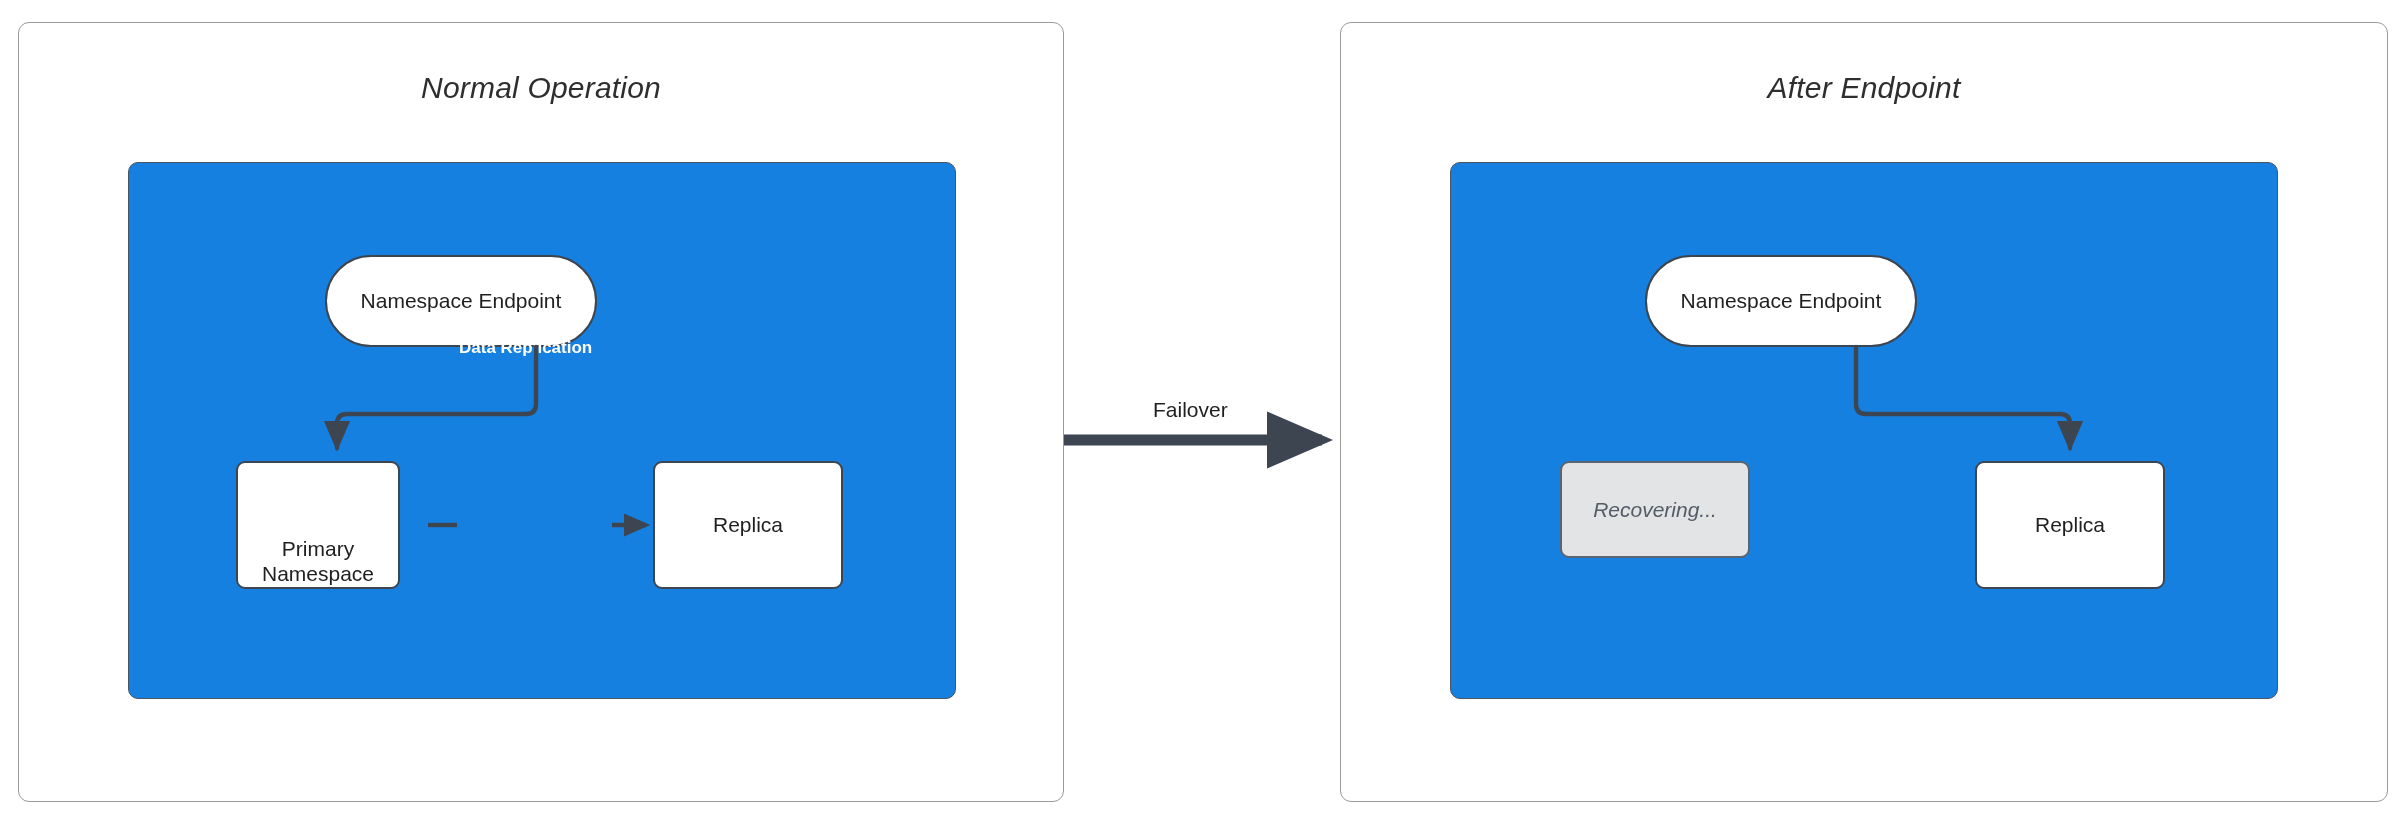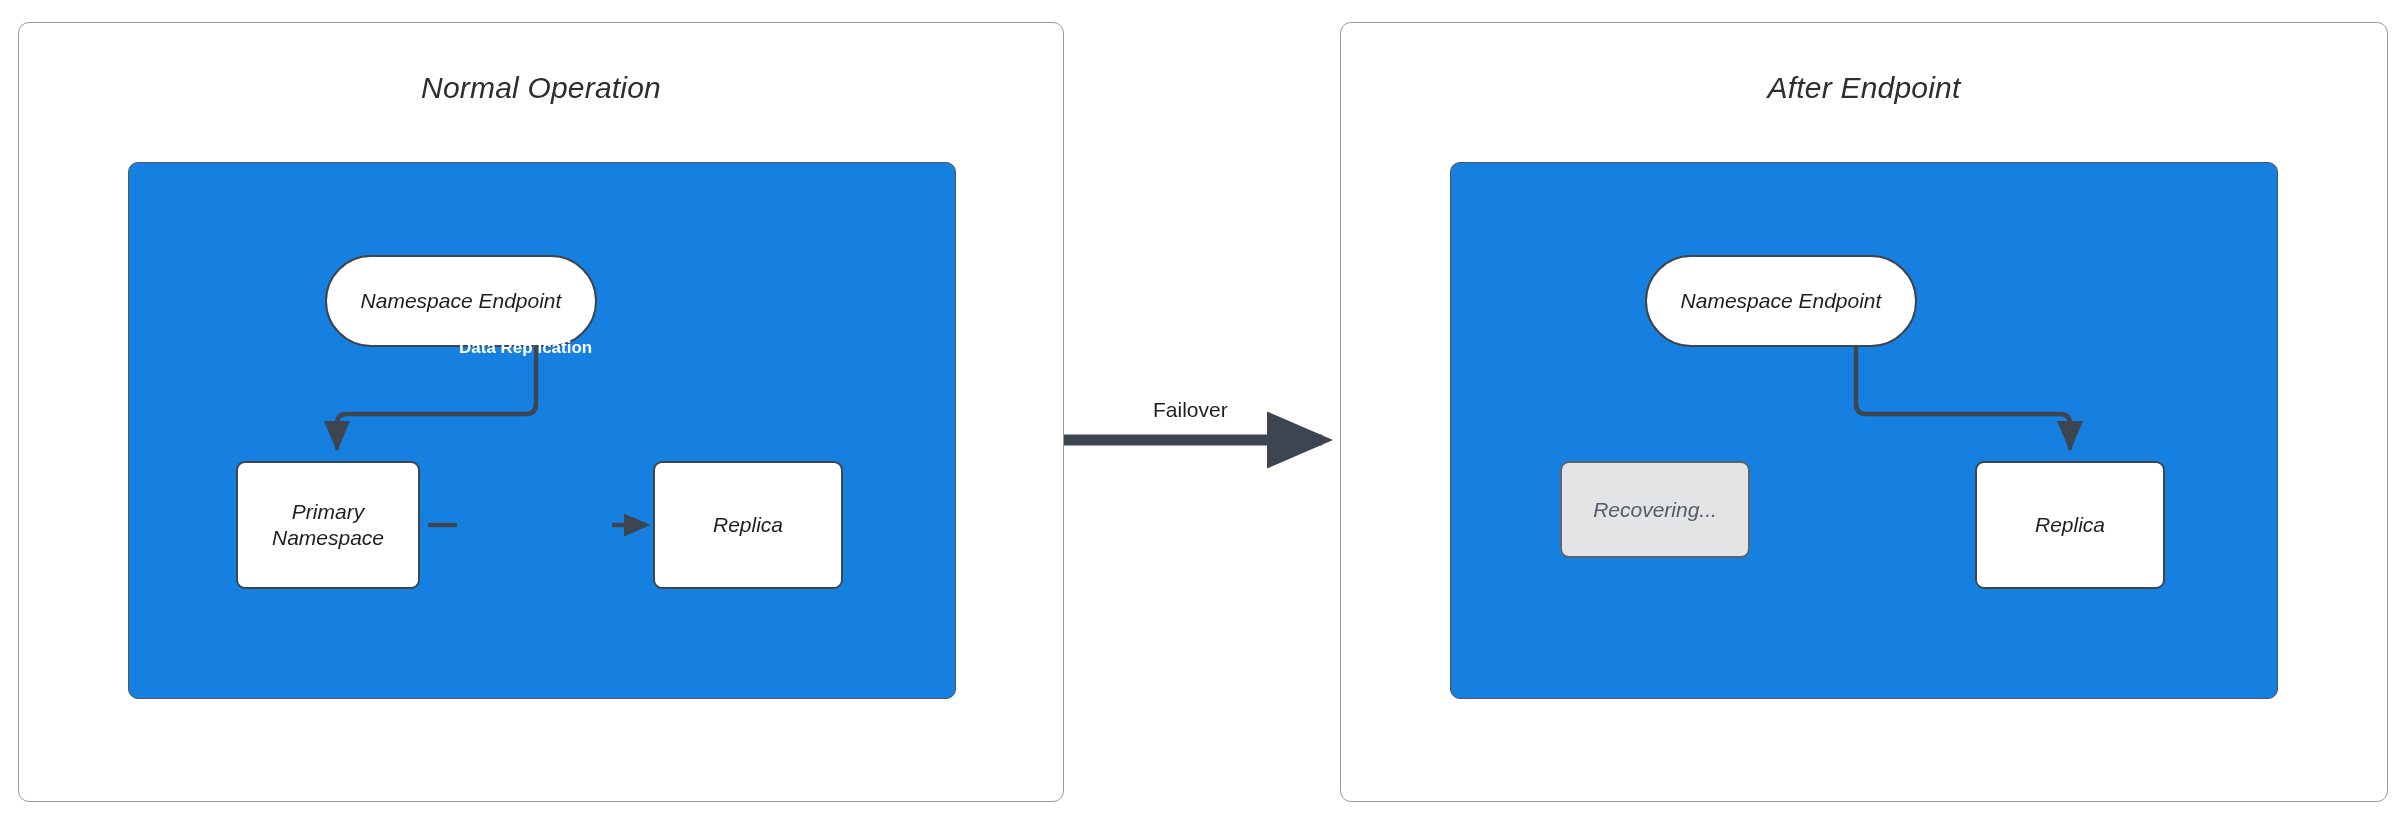--- a/index.html
+++ b/index.html
@@ -72,25 +72,25 @@
     line-height: 1.22;
   }
   .node.stadium { border-radius: 999px; }
   .node.rect    { border-radius: 9px; }
   .node.dim {
     background: #e2e4e6;
     border-color: #5b6470;
     color: #545c66;
     font-style: italic;
   }
-  .node-label { pointer-events: none; white-space: pre-line; font-style: italic; }
+  .node-label { pointer-events: none; white-space: pre-line; }
 
   
   #node-endpoint-left { left: 325px; top: 255px; width: 272px; height: 92px; }
-  #node-primary       { left: 236px; top: 461px; width: 184px; height: 128px; }
+  #node-primary       { left: 236px; top: 461px; width: 164px; height: 128px; align-items: flex-end; }
   #node-replica-left  { left: 653px; top: 461px; width: 190px; height: 128px; }
 
   
   #node-endpoint-right { left: 1645px; top: 255px; width: 272px; height: 92px; }
   #node-recovering     { left: 1560px; top: 461px; width: 190px; height: 97px; }
   #node-replica-right  { left: 1975px; top: 461px; width: 190px; height: 128px; }
 
   
   #wires {
     position: absolute;

